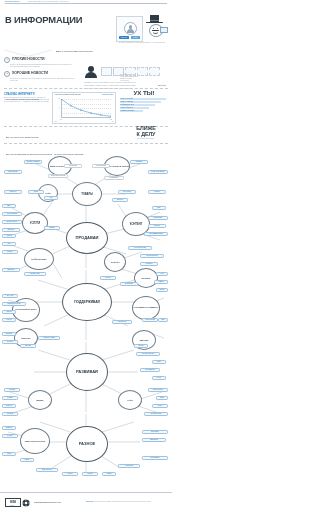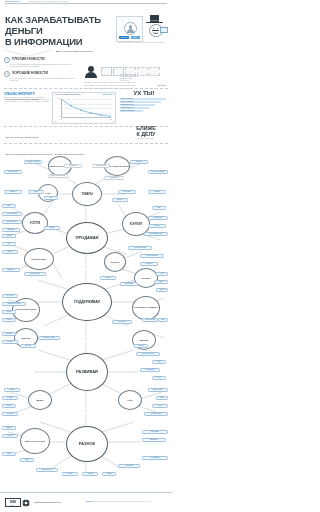--- a/index.html
+++ b/index.html
@@ -132,21 +132,20 @@
 <div class="page">
 
   <div class="topbar">
     <div class="tb-txt">BUSINESS INSIDER</div>
     <div class="tb-txt2">Самый подробный гид по способам заработка в сети интернет</div>
     <div class="tb-line"></div>
   </div>
 
   <div class="header">
     <div class="title">
-      <div>КАК ЗАРАБАТЫВАТЬ ДЕНЬГИ</div>
       <div>В ИНФОРМАЦИИ</div>
     </div>
 
     <div class="hdr-right">
       <div class="avatar-box">
         <div class="avatar-c">
           <div class="avatar-head"></div>
           <div class="avatar-body"></div>
         </div>
         <div class="btn-s l">

